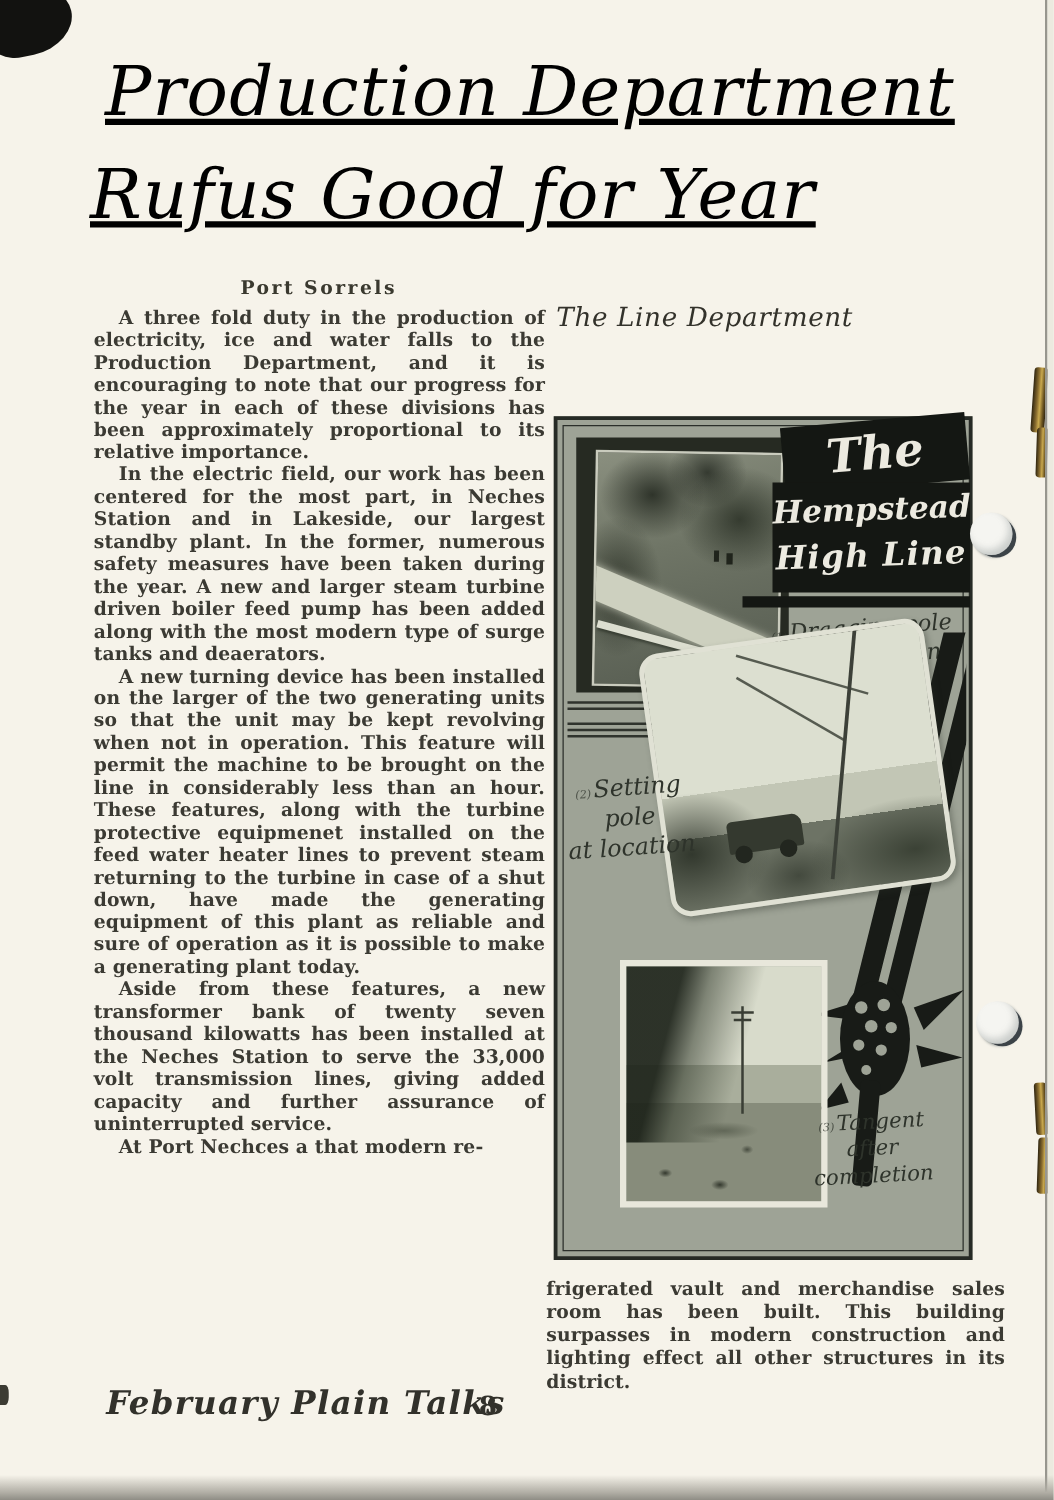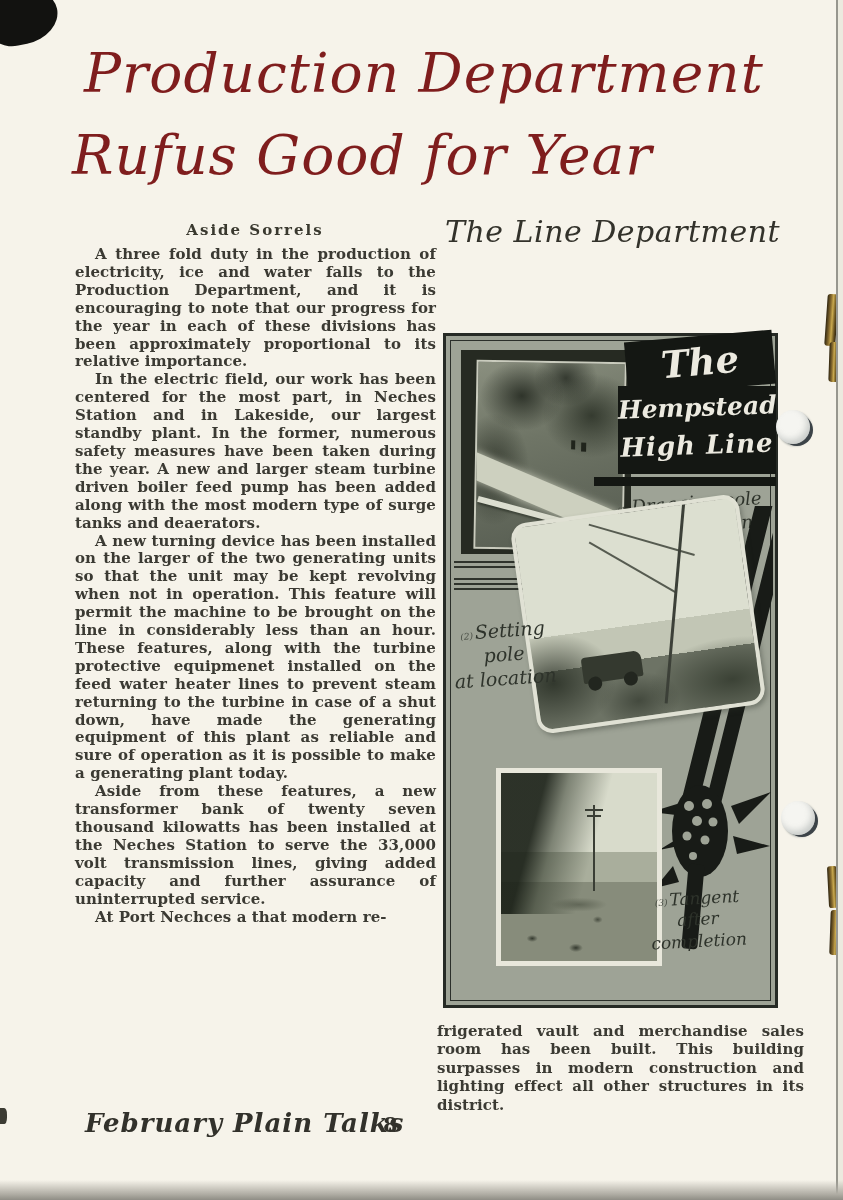--- a/index.html
+++ b/index.html
@@ -18,28 +18,28 @@
   .bottom-strip{left:0;top:1180px;width:843px;height:20px;
     background:linear-gradient(180deg, rgba(182,179,170,0) 0%, #b1aea5 70%, #8f8d85 100%);}
   .left-mark{left:0;top:1108px;width:7px;height:16px;background:#3c3b33;border-radius:0 40% 40% 0;}
 
   .hole{width:34px;height:34px;border-radius:50%;background:#f5f5f1;
     box-shadow:4px 3px 0 -1px #3c4348, 2px 2px 2px 0 rgba(60,70,75,.45),
                inset -3px -4px 6px rgba(140,148,148,.4);}
   .staple{border-radius:3px;background:linear-gradient(90deg,#2e2410 0%,#8a6d2f 35%,#c9a94e 55%,#6b5420 80%,#2e2410 100%);}
 
   
-  .title{color:#7f1d1d;font-style:italic;line-height:1;letter-spacing:1px;}
+  .title{color:#000000;font-style:italic;line-height:1;letter-spacing:1px;text-decoration:underline;}
   .title-l1{left:84px;top:46px;font-size:55px;}
   .title-l2{left:72px;top:128px;font-size:55px;}
 
   .byline{left:75px;top:221px;width:360px;text-align:center;font-size:15px;
     font-weight:bold;letter-spacing:2px;color:#3a392f;}
 
-  .right-heading{left:445px;top:212px;color:#33322b;font-style:italic;font-size:30px;line-height:1.35;letter-spacing:.5px;}
+  .right-heading{left:445px;top:240px;color:#33322b;font-style:italic;font-size:21px;line-height:1.35;letter-spacing:.5px;}
 
   
   .body-col{left:75px;top:246px;width:361px;color:#3b3a33;
     font-size:15px;line-height:17.9px;font-weight:bold;text-align:justify;letter-spacing:.1px;}
   .body-col p{margin:0;text-indent:20px;}
   .continuation{left:437px;top:1022px;width:367px;color:#3b3a33;
     font-size:15px;line-height:18.4px;font-weight:bold;text-align:justify;letter-spacing:.1px;margin:0;}
 
   .footer-pub{left:85px;top:1108px;font-size:26px;font-weight:bold;font-style:italic;color:#32312b;letter-spacing:1px;}
   .footer-page{left:383px;top:1112px;font-size:21px;font-weight:bold;color:#32312b;}
@@ -120,21 +120,21 @@
 </head>
 <body>
 
 <div class="abs corner-blob"></div>
 
 <h1 style="margin:0;font-weight:normal;">
   <div class="abs title title-l1">Production Department</div>
   <div class="abs title title-l2">Rufus Good for Year</div>
 </h1>
 
-<div class="abs byline">Aside Sorrels</div>
+<div class="abs byline">Port Sorrels</div>
 
 <div class="abs body-col">
   <p>A three fold duty in the production of electricity, ice and water falls to the Production Department, and it is encouraging to note that our progress for the year in each of these divisions has been approximately proportional to its relative importance.</p>
   <p>In the electric field, our work has been centered for the most part, in Neches Station and in Lakeside, our largest standby plant. In the former, numerous safety measures have been taken during the year. A new and larger steam turbine driven boiler feed pump has been added along with the most modern type of surge tanks and deaerators.</p>
   <p>A new turning device has been installed on the larger of the two generating units so that the unit may be kept revolving when not in operation. This feature will permit the machine to be brought on the line in considerably less than an hour. These features, along with the turbine protective equipmenet installed on the feed water heater lines to prevent steam returning to the turbine in case of a shut down, have made the generating equipment of this plant as reliable and sure of operation as it is possible to make a generating plant today.</p>
   <p>Aside from these features, a new transformer bank of twenty seven thousand kilowatts has been installed at the Neches Station to serve the 33,000 volt transmission lines, giving added capacity and further assurance of uninterrupted service.</p>
   <p>At Port Nechces a that modern re-</p>
 </div>
 
 <div class="abs right-heading">

